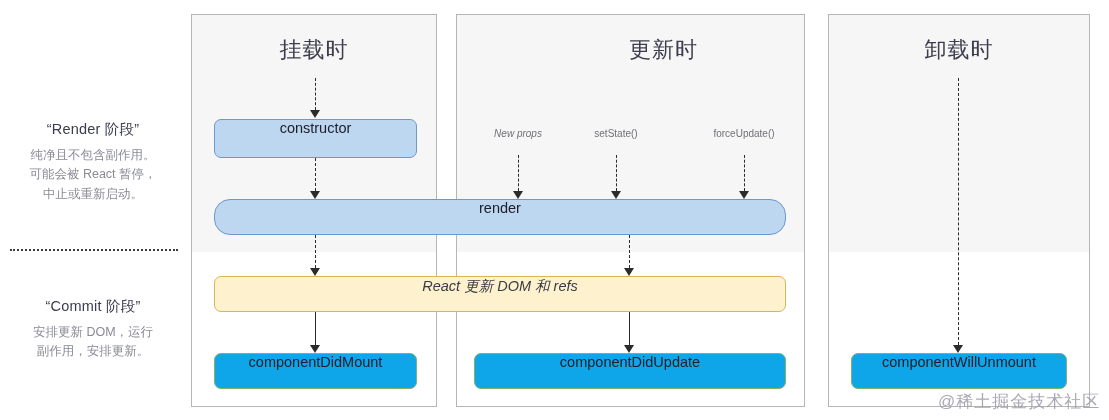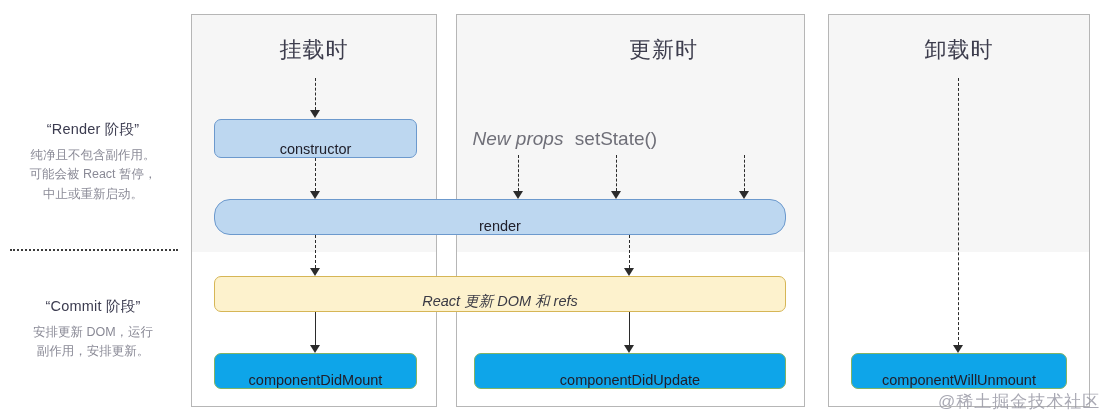--- a/index.html
+++ b/index.html
@@ -75,21 +75,21 @@
     letter-spacing: 1px;
     white-space: nowrap;
   }
 
   
   .node {
     position: absolute;
     box-sizing: border-box;
     border-radius: 7px;
     display: flex;
-    align-items: flex-end;
+    align-items: flex-start;
     justify-content: center;
     font-size: 14.5px;
     color: #20202c;
     text-align: center;
     white-space: nowrap;
   }
   .node-blue {
     background: #bdd7f0;
     border: 1px solid #6c99cd;
   }
@@ -100,21 +100,21 @@
     color: #3a3a44;
   }
   .node-green {
     background: #0ea5e9;
     border: 1px solid #82b366;
   }
 
   
   .trigger-label {
     position: absolute;
-    font-size: 19px;
+    font-size: 10px;
     color: #6f6f78;
     text-align: center;
     white-space: nowrap;
   }
   .trigger-italic { font-style: italic; }
 
   
   .arrow-line {
     position: absolute;
     width: 0;
@@ -186,20 +186,21 @@
 
   <div class="node node-blue" style="left:214px; top:119px; width:203px; height:39px;">
     <span>constructor</span>
   </div>
 
   <div class="arrow-line arrow-dashed" style="left:315px; top:158px; height:33px;"></div>
   <div class="arrow-head" style="left:310px; top:191px;"></div>
 
   <div class="trigger-label trigger-italic" style="left:458px; top:128px; width:120px;">New props</div>
   <div class="trigger-label" style="left:556px; top:128px; width:120px;">setState()</div>
+  <div class="trigger-label" style="left:679px; top:128px; width:130px;">forceUpdate()</div>
 
   <div class="arrow-line arrow-dashed" style="left:518px; top:155px; height:36px;"></div>
   <div class="arrow-head" style="left:513px; top:191px;"></div>
 
   <div class="arrow-line arrow-dashed" style="left:616px; top:155px; height:36px;"></div>
   <div class="arrow-head" style="left:611px; top:191px;"></div>
 
   <div class="arrow-line arrow-dashed" style="left:744px; top:155px; height:36px;"></div>
   <div class="arrow-head" style="left:739px; top:191px;"></div>
 

